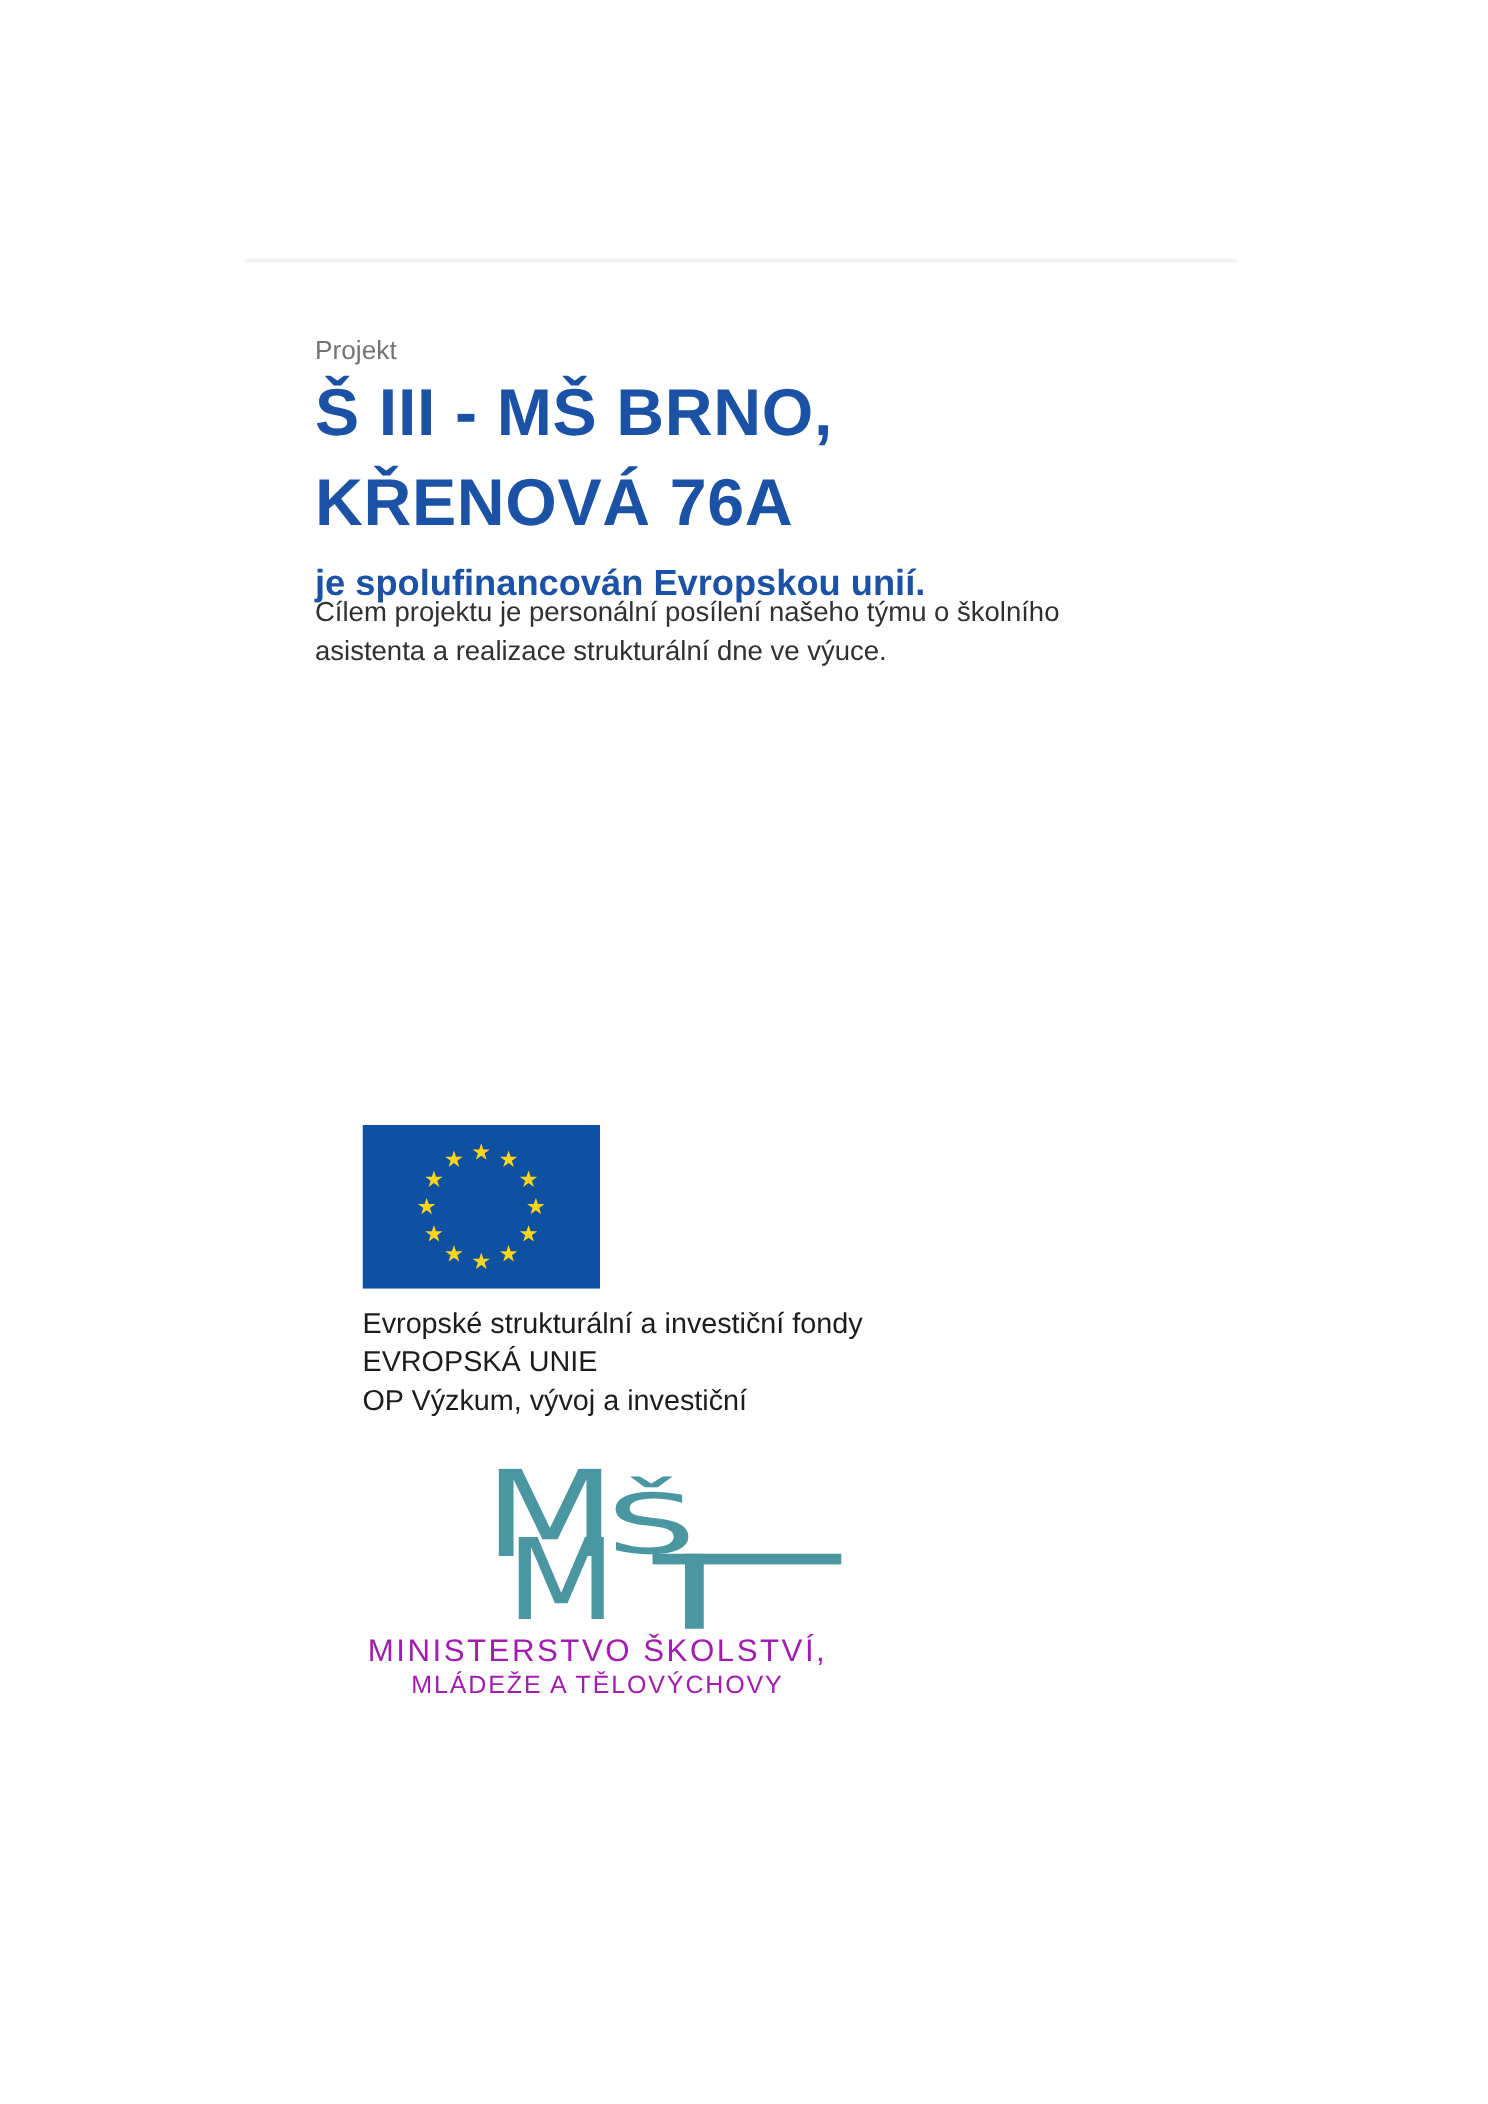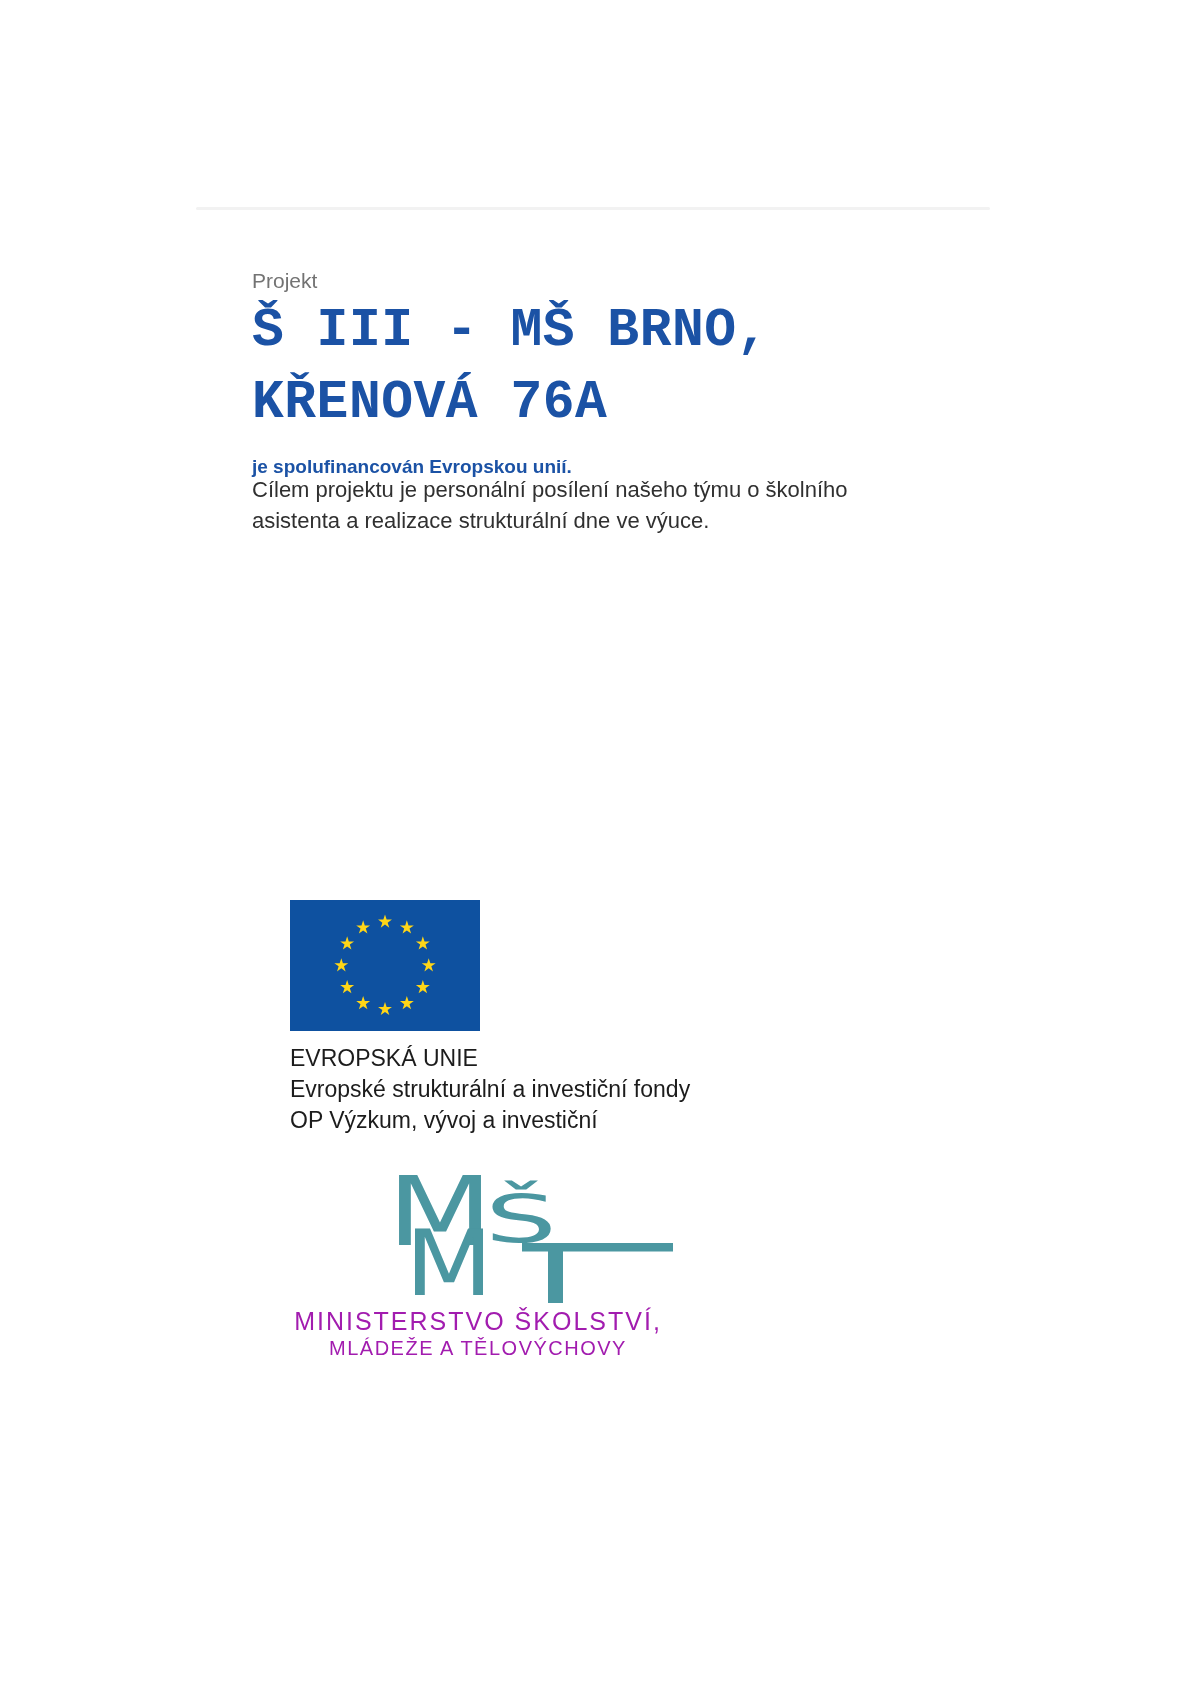--- a/index.html
+++ b/index.html
@@ -37,26 +37,26 @@
     position: absolute;
     left: 252px;
     top: 295px;
     margin: 0;
     font-size: 53px;
     line-height: 72px;
     font-weight: bold;
     color: #1b52a5;
     letter-spacing: 0.5px;
   }
-  .title-line { display: block; font-family: Liberation Mono, monospace; }
+  .title-line { display: block; }
   .subtitle {
     position: absolute;
     left: 252px;
     top: 449px;
-    font-size: 19px;
+    font-size: 29px;
     line-height: 36px;
     font-weight: bold;
     color: #1b52a5;
   }
   .description {
     position: absolute;
     left: 252px;
     top: 474px;
     margin: 0;
     font-size: 22px;
@@ -149,22 +149,22 @@
       <use href="#eu-star" transform="translate(95,109.2)"></use>
       <use href="#eu-star" transform="translate(73.15,103.35)"></use>
       <use href="#eu-star" transform="translate(57.15,87.35)"></use>
       <use href="#eu-star" transform="translate(51.3,65.5)"></use>
       <use href="#eu-star" transform="translate(57.15,43.65)"></use>
       <use href="#eu-star" transform="translate(73.15,27.65)"></use>
     </g>
   </svg>
 
   <div class="eu-text">
+    <div>Evropské strukturální a investiční fondy</div>
     <div>EVROPSKÁ UNIE</div>
-    <div>Evropské strukturální a investiční fondy</div>
     <div>OP Výzkum, vývoj a investiční</div>
   </div>
 
   <svg class="msmt-logo" viewBox="0 0 290 140" xmlns="http://www.w3.org/2000/svg" aria-hidden="true">
     <g fill="#4b97a1">
       <text x="2" y="70" font-size="96" textLength="106" lengthAdjust="spacingAndGlyphs">M</text>
       <text x="100" y="67" font-size="66" textLength="72" lengthAdjust="spacingAndGlyphs">Š</text>
       <text x="20" y="120" font-size="90" textLength="88" lengthAdjust="spacingAndGlyphs">M</text>
       <g>
         <rect x="137" y="68" width="151" height="8.5"></rect>

